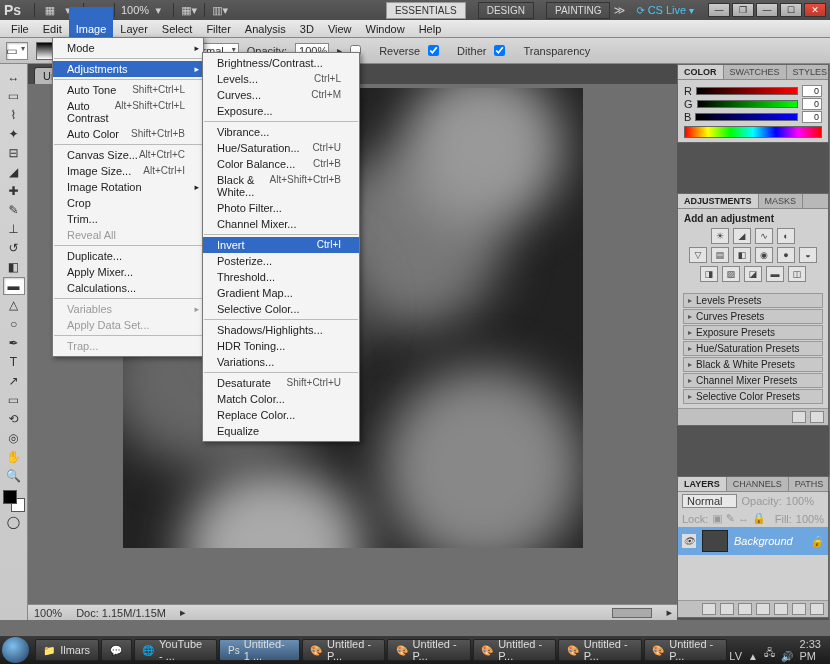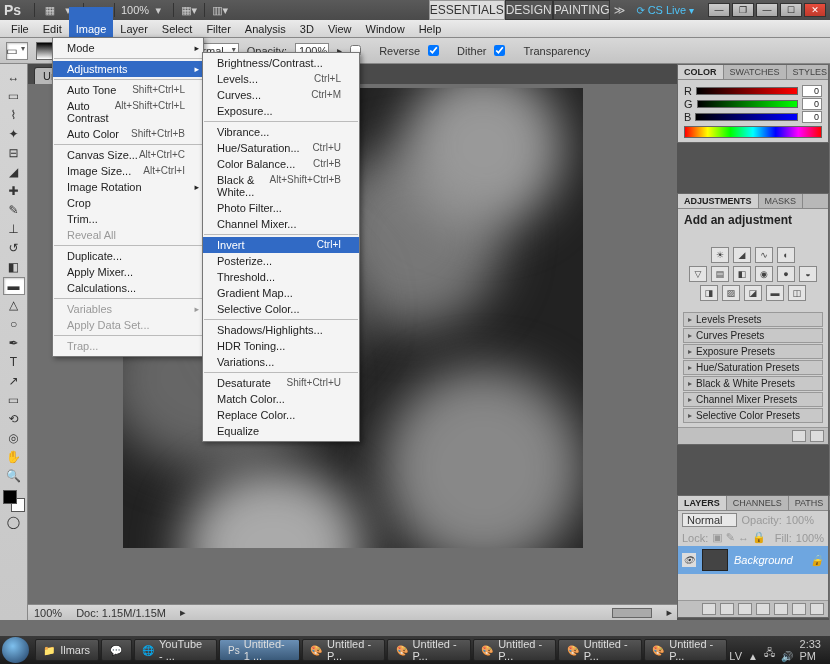--- a/index.html
+++ b/index.html
@@ -3,21 +3,21 @@
 <meta charset="utf-8">
 <style>
 * { margin: 0; padding: 0; box-sizing: border-box; font-family: Tahoma, sans-serif; font-size: 11px; user-select: none; }
 body { background: #6f6f6f; width: 830px; height: 664px; overflow: hidden; position: relative; }
 .titlebar { height: 20px; background: linear-gradient(#5a5a5a,#4a4a4a); display: flex; align-items: center; padding: 0 4px; color: #ddd; }
 .titlebar .logo { width: 24px; font-weight: bold; font-size: 14px; color: #ddd; }
 .titlebar .sep { width: 1px; height: 14px; background: #333; margin: 0 6px; }
 .titlebar .tbicon { width: 18px; height: 16px; display:inline-flex; align-items:center; justify-content:center; color:#ccc; }
 .titlebar .zoom { color: #ddd; }
 .spacer { flex: 1; }
-.workspace-btn { padding: 2px 0; border: 1px solid #333; margin-left: 0; font-size: 12px; color: #ddd; }
+.workspace-btn { padding: 2px 8px; border: 1px solid #333; margin-left: 12px; font-size: 10px; color: #ddd; }
 .workspace-btn.active { background: #ddd; color: #333; border-color: #999; }
 .cslive { color: #4fc3f7; margin: 0 8px; font-size: 10px; }
 .winbtns { display: flex; gap: 2px; margin-left: 6px; }
 .winbtn { width: 22px; height: 14px; display:flex; align-items:center; justify-content:center; font-size: 9px; border: 1px solid #333; background: linear-gradient(#ccc,#aaa); color: #222; }
 .winbtn.close { background: linear-gradient(#e74c3c,#c0392b); color: #fff; }
 
 .menubar { height: 18px; background: linear-gradient(#ebebeb,#d4d4d4); border-bottom: 1px solid #888; display: flex; align-items: center; padding-left: 4px; }
 .menubar .item { padding: 16px 7px; color: #222; }
 .menubar .item.active { background: #316ac5; color: #fff; }
 
@@ -385,21 +385,21 @@
       <div class="spectrum"></div>
     </div>
   </div>
 
   <div class="panel">
     <div class="tabs">
       <div class="ptab active">ADJUSTMENTS</div>
       <div class="ptab">MASKS</div>
     </div>
     <div class="body">
-      <div style="font-weight:bold;font-size:12px;margin-bottom:20px">Add an adjustment</div>
+      <div style="font-weight:bold;font-size:10px;margin-bottom:4px">Add an adjustment</div>
       <div class="adjrow">
           <span class="adjicon">☀</span>
           <span class="adjicon">◢</span>
           <span class="adjicon">∿</span>
           <span class="adjicon">◐</span>
         </div>
       <div class="adjrow">
           <span class="adjicon">▽</span>
           <span class="adjicon">▤</span>
           <span class="adjicon">◧</span>

